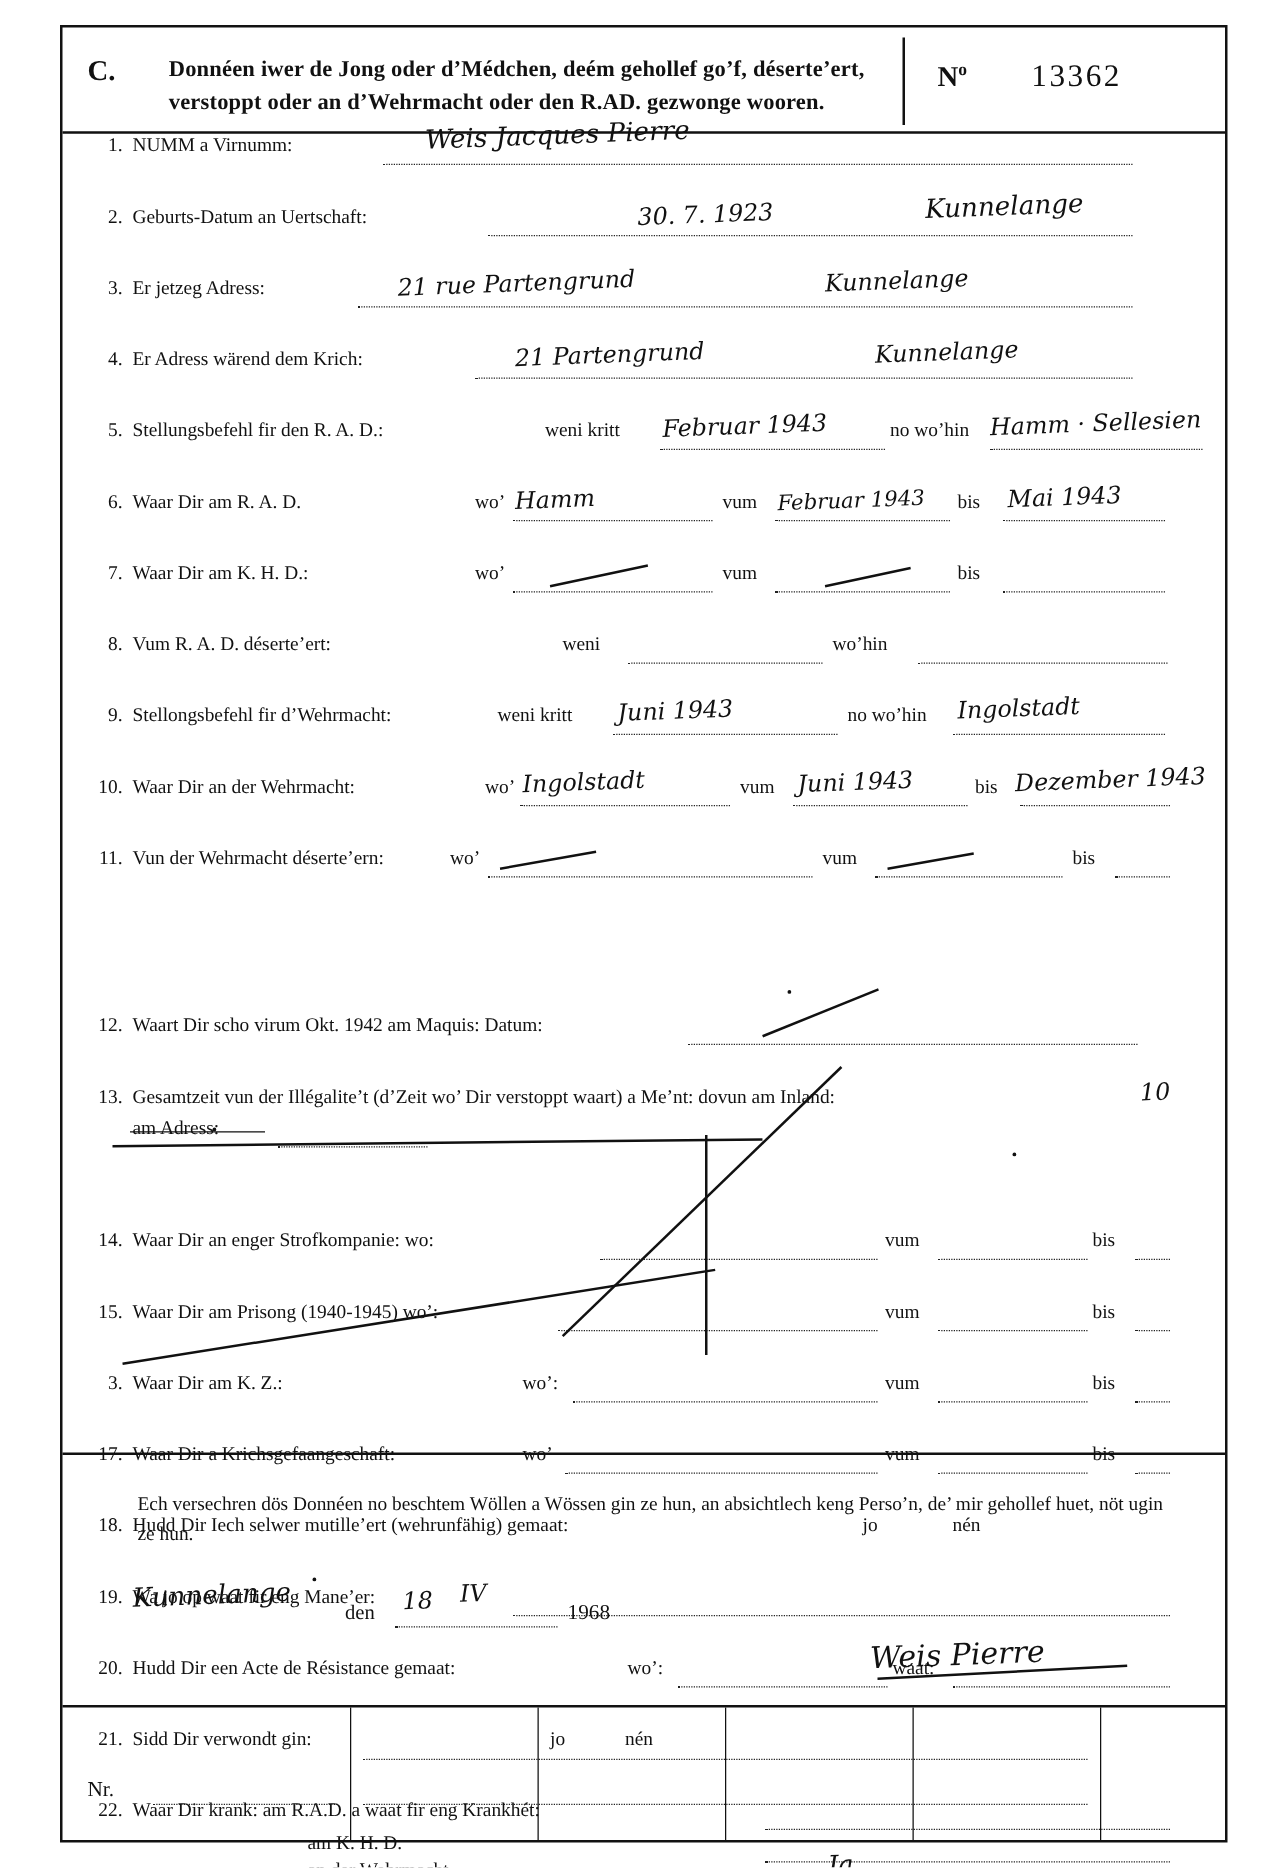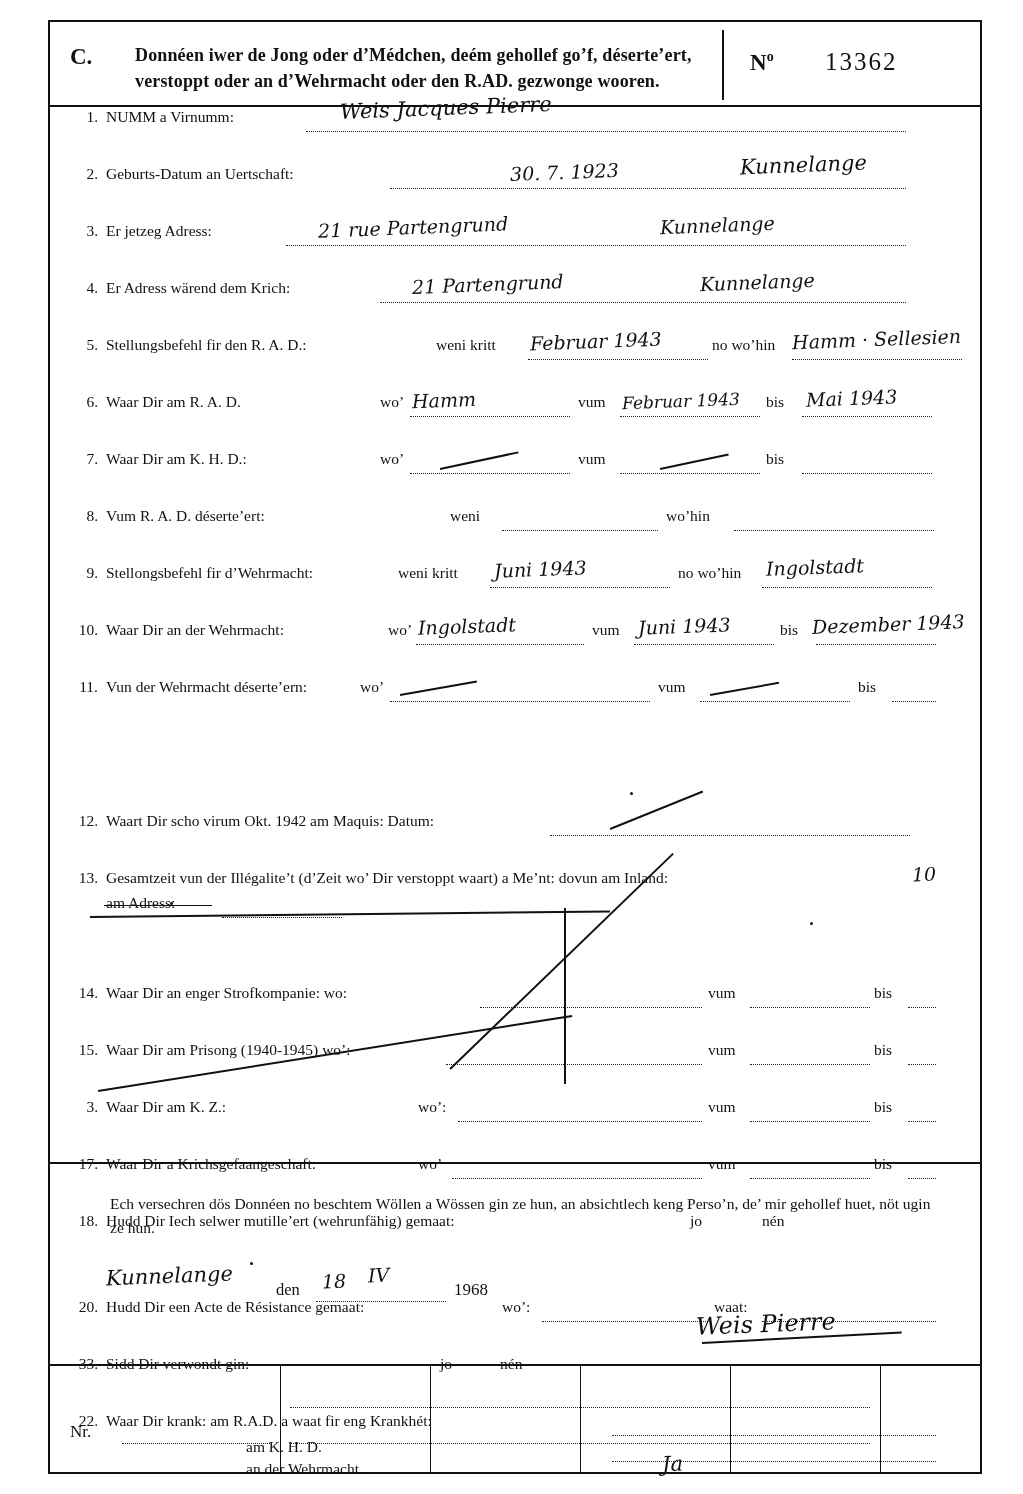--- a/index.html
+++ b/index.html
@@ -234,32 +234,37 @@
         <span class="dots" style="left:858px;top:22px;width:28px;"></span>
       </div>
 
       <div class="row" style="top:562px">
         <span class="num">18.</span>
         <span class="lbl">Hudd Dir Iech selwer mutille’ert (wehrunfähig) gemaat:</span>
         <span class="jo-nen" style="left:640px">jo</span>
         <span class="jo-nen" style="left:712px">nén</span>
       </div>
 
+      <div class="row" style="top:591px">
+        <span class="num">19.</span>
+        <span class="lbl">Wa jo op waat fir eng Mane’er:</span>
+        <span class="dots" style="left:360px;top:22px;width:526px;"></span>
+      </div>
 
       <div class="row" style="top:620px">
         <span class="num">20.</span>
         <span class="lbl">Hudd Dir een Acte de Résistance gemaat:</span>
         <span class="lbl" style="left:452px">wo’:</span>
         <span class="dots" style="left:492px;top:22px;width:168px;"></span>
         <span class="lbl" style="left:664px">waat:</span>
         <span class="dots" style="left:712px;top:22px;width:174px;"></span>
       </div>
 
       <div class="row" style="top:649px">
-        <span class="num">33.</span>
+        <span class="num">21.</span>
         <span class="lbl">Sidd Dir verwondt gin:</span>
         <span class="jo-nen" style="left:390px">jo</span>
         <span class="jo-nen" style="left:450px">nén</span>
       </div>
 
       <div class="row" style="top:678px;height:104px;">
         <span class="num">22.</span>
         <span class="lbl">Waar Dir krank: am R.A.D. a waat fir eng Krankhét:</span>
         <span class="dots" style="left:562px;top:22px;width:324px;"></span>
 

